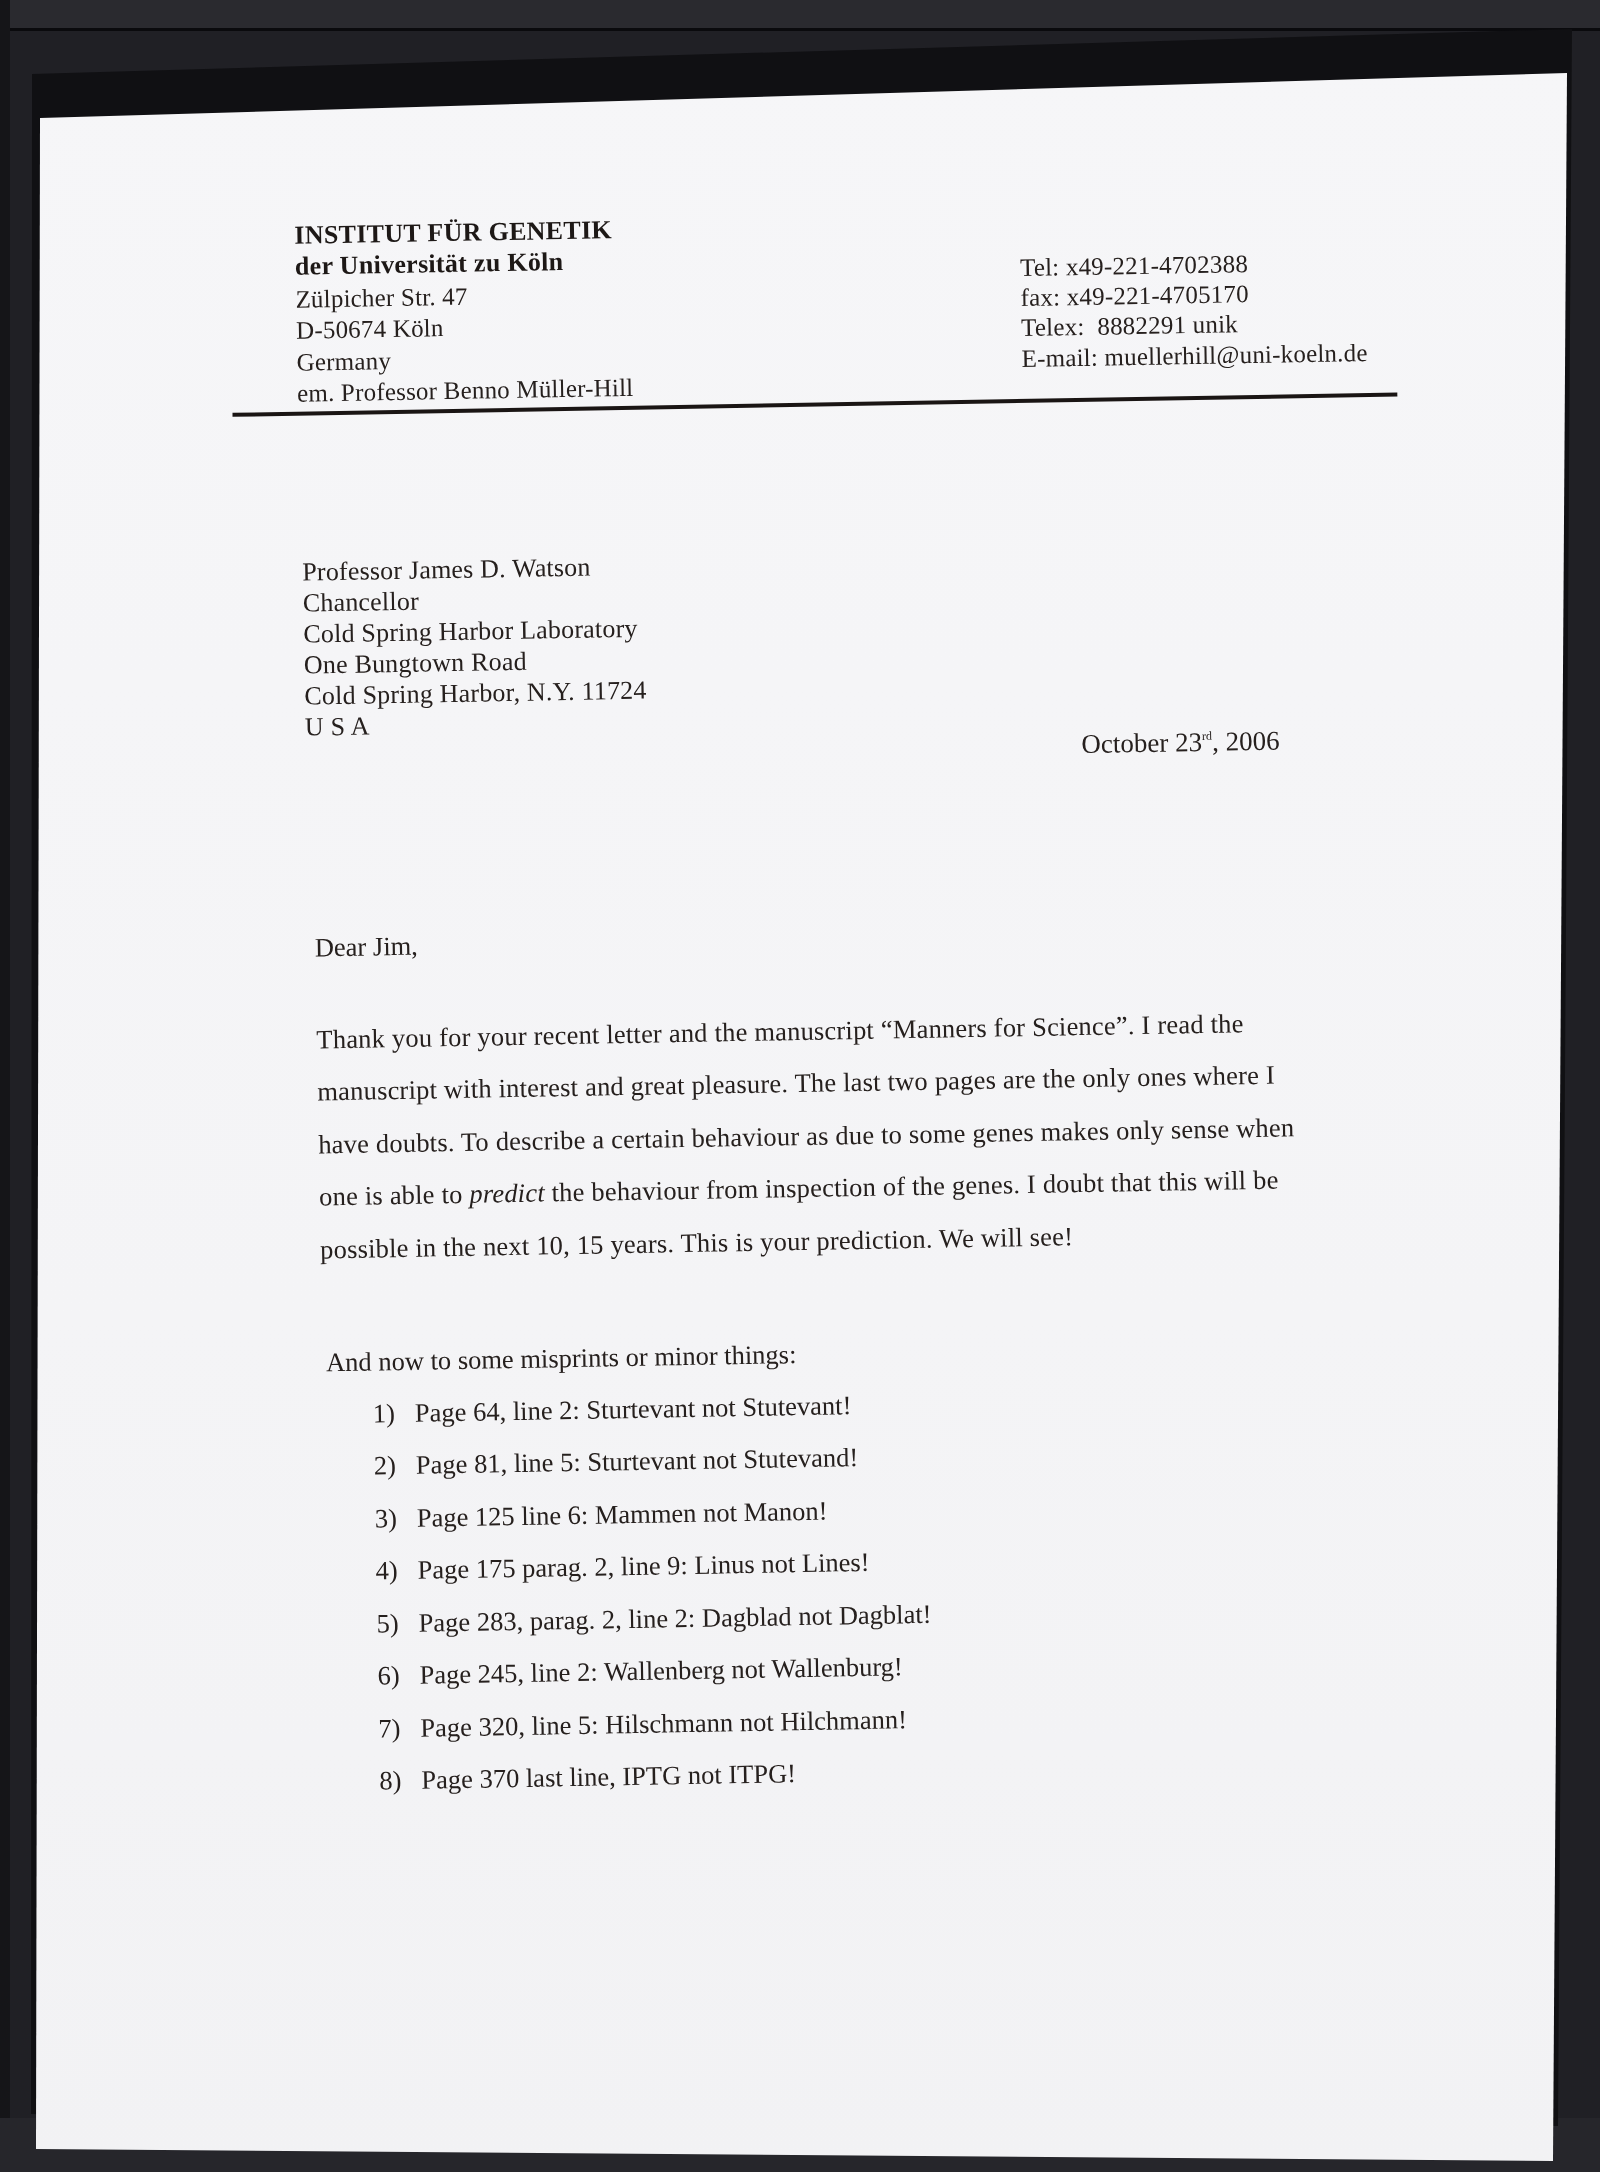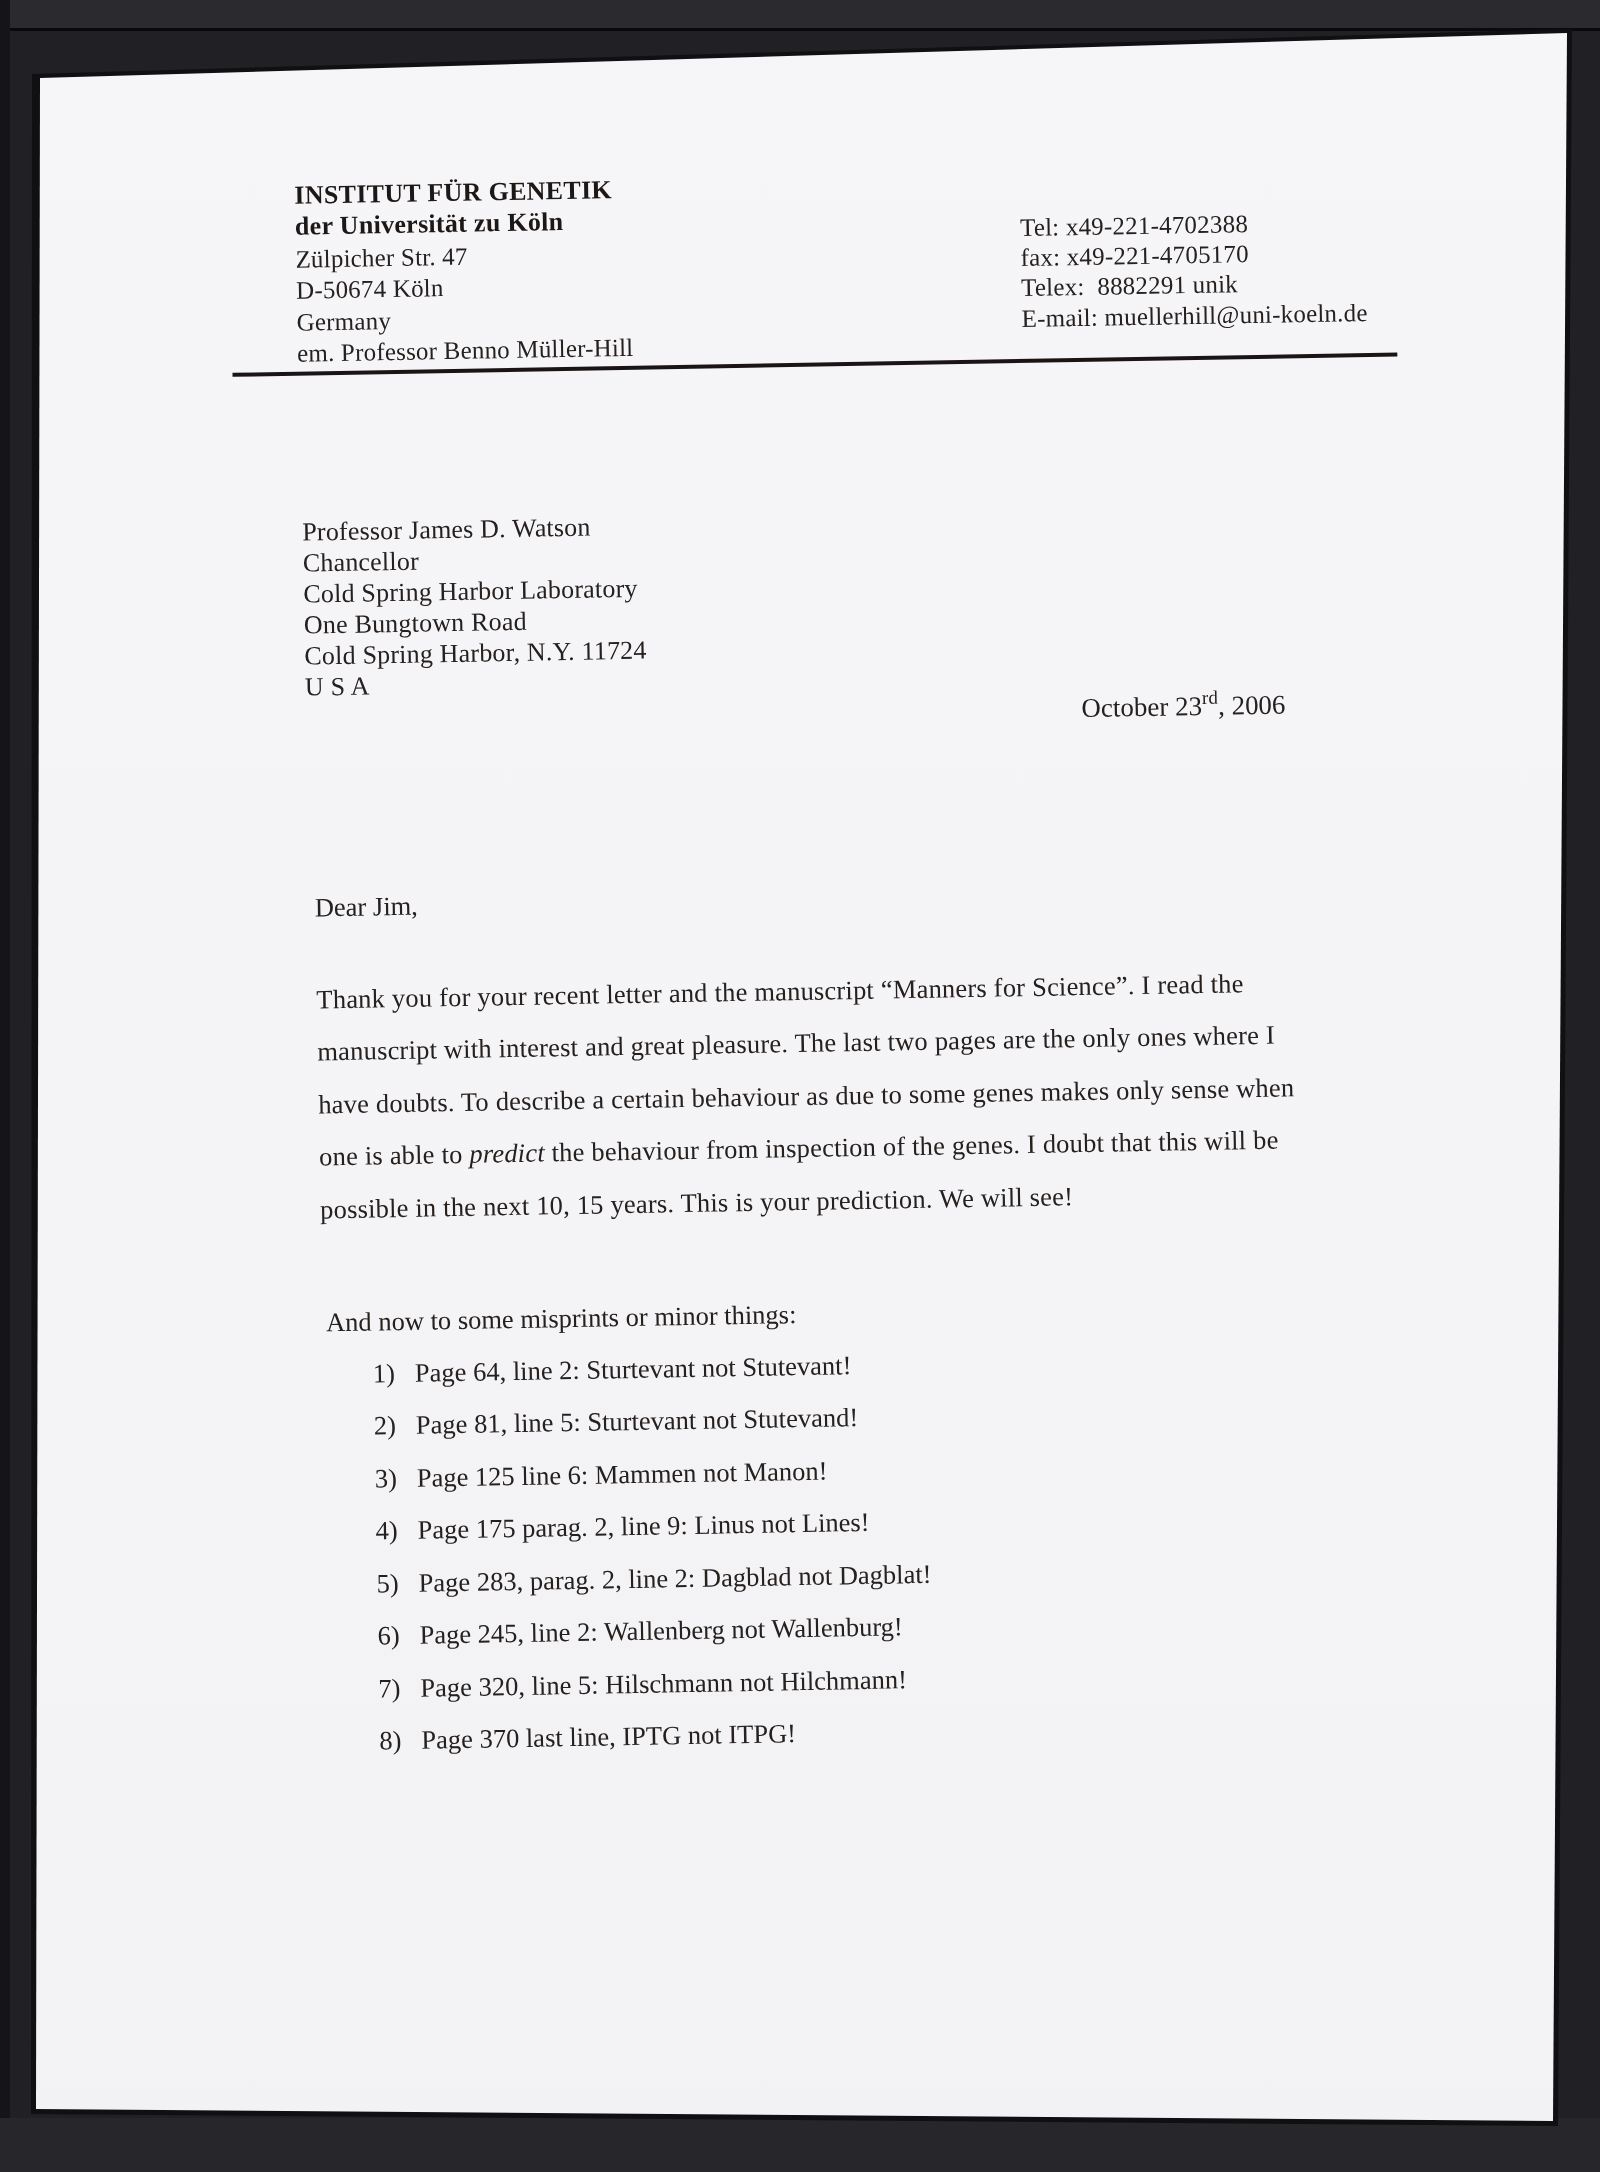--- a/index.html
+++ b/index.html
@@ -16,20 +16,21 @@
   .bottom-area { position: absolute; left: 0; top: 2118px; width: 1600px; height: 54px; background: #26262b; }
 
   .paper-shadow {
     position: absolute; inset: 0; background: #101013;
     clip-path: polygon(32px 74px, 1572px 29px, 1558px 2126px, 31px 2114px);
   }
   .paper {
     position: absolute; inset: 0;
     background: linear-gradient(180deg, #f6f6f8 0%, #f4f4f6 60%, #f2f2f4 100%);
     clip-path: polygon(40px 78px, 1567px 33px, 1553px 2121px, 36px 2109px);
+    margin-top: 40px;
   }
   .content {
     position: absolute; inset: 0;
     transform: rotate(-1deg);
     transform-origin: 800px 1086px;
     color: #26201e;
   }
   .content div { position: absolute; white-space: pre; }
 
   .org { left: 310px; font-size: 26px; font-weight: bold; color: #1d1816; letter-spacing: 0.3px; }
@@ -39,21 +40,21 @@
   .a0 { top: 237px; } .a1 { top: 268px; } .a2 { top: 300px; } .a3 { top: 331px; }
   .contact { left: 1035px; font-size: 25px; letter-spacing: 0.2px; }
   .c0 { top: 218px; } .c1 { top: 248px; } .c2 { top: 278px; } .c3 { top: 309px; }
   .rule { left: 245px; top: 363px; width: 1165px; height: 4px; background: #1a1514; }
 
   .recip { left: 312px; font-size: 26px; letter-spacing: 0.2px; }
   .r0 { top: 509px; } .r1 { top: 540px; } .r2 { top: 571px; }
   .r3 { top: 602px; } .r4 { top: 633px; } .r5 { top: 664px; }
 
   .date { left: 1088px; top: 694px; font-size: 27px; }
-  .date .sup { font-size: 19px; vertical-align: 11px; }
+  .date .sup { font-size: 12px; vertical-align: 11px; }
 
   .salutation { left: 318px; top: 884px; font-size: 26.5px; }
 
   .pline { left: 318px; font-size: 26.5px; letter-spacing: 0.2px; }
   .p0 { top: 976px; } .p1 { top: 1028px; } .p2 { top: 1081px; }
   .p3 { top: 1133px; } .p4 { top: 1186px; }
   .it { font-style: italic; }
 
   .intro { left: 322px; top: 1299px; font-size: 26.5px; }
   .item { left: 368px; font-size: 26.5px; }

